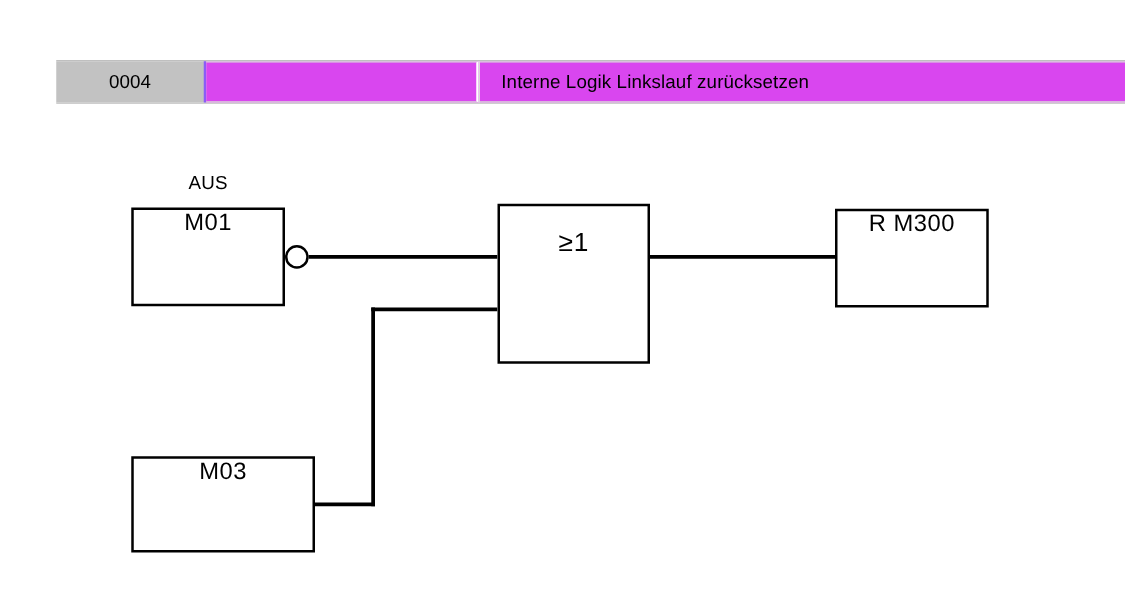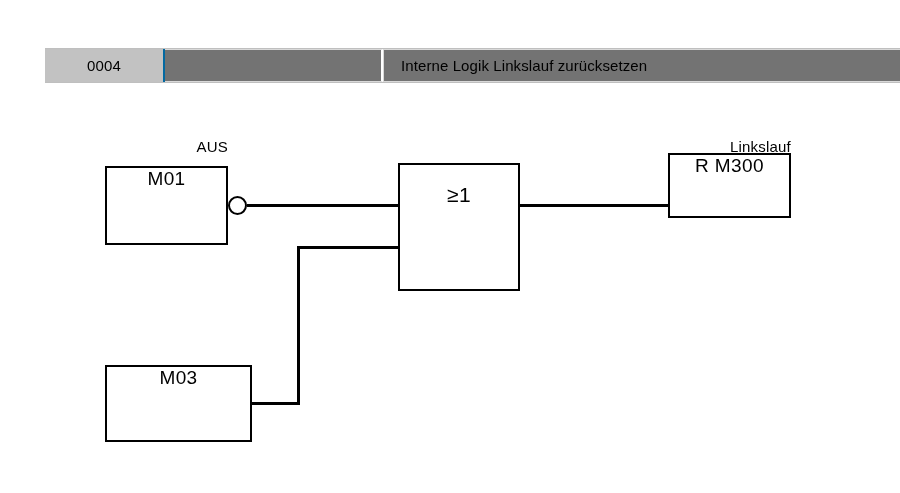--- a/index.html
+++ b/index.html
@@ -31,30 +31,30 @@
     display: flex;
     align-items: stretch;
     box-sizing: border-box;
     border-top: 1px solid #bfbfbf;
     border-bottom: 1px solid #bfbfbf;
   }
   .hcell {
     box-sizing: border-box;
     display: flex;
     align-items: center;
-    background: #737373;
+    background: #d946ef;
     border-right: 2px solid #ffffff;
     font-size: 15px;
     letter-spacing: 0.1px;
   }
   .hcell-number {
     width: 120px;
     background: #c2c2c2;
     justify-content: center;
-    border-right: 2px solid #0369a1;
+    border-right: 2px solid #8b5cf6;
   }
   .hcell-blank {
     width: 218px;
     border: 1px solid #d9d9d9;
     border-left: none;
     border-right: 2px solid #ffffff;
   }
   .hcell-text {
     flex: 1;
     border-top: 1px solid #d9d9d9;
@@ -80,27 +80,27 @@
     display: flex;
     align-items: flex-start;
     justify-content: center;
     font-size: 19px;
     letter-spacing: 0.4px;
   }
   .blk-m01  { left: 105px; top: 166px; width: 123px; height: 79px; }
   .blk-or   { left: 398px; top: 163px; width: 122px; height: 128px;
               align-items: flex-start; justify-content: center; }
   .blk-or .gate-sym { margin-top: 18px; font-size: 21px; letter-spacing: 0.5px; }
-  .blk-out  { left: 668px; top: 153px; width: 123px; height: 65px; }
+  .blk-out  { left: 668px; top: 167px; width: 123px; height: 79px; }
   .blk-m03  { left: 105px; top: 365px; width: 147px; height: 77px; }
 
   .tag {
     position: absolute;
     font-size: 15px;
-    text-align: right;
+    text-align: center;
     white-space: nowrap;
     letter-spacing: 0.2px;
   }
   .tag-aus       { left: 105px; top: 138px; width: 123px; }
   .tag-linkslauf { left: 668px; top: 138px; width: 123px; }
   .tag-rechts    { left: 105px; top: 337px; width: 123px; }
 
   .wire {
     position: absolute;
     background: #000000;
@@ -132,21 +132,20 @@
 
   <div class="header-row">
     <div class="hcell hcell-number">0004</div>
     <div class="hcell hcell-blank"></div>
     <div class="hcell hcell-text">Interne Logik Linkslauf zurücksetzen</div>
   </div>
 
   <div class="diagram">
 
     <div class="tag tag-aus">AUS</div>
-    <div class="tag tag-linkslauf">Linkslauf</div>
 
     <div class="wire wire-h w-m01-out"></div>
     <div class="wire wire-h w-or-out"></div>
     <div class="wire wire-h w-m03-out"></div>
     <div class="wire wire-v w-m03-up"></div>
     <div class="wire wire-h w-m03-in"></div>
 
     <div class="blk blk-m01">
       <span>M01</span>
     </div>

